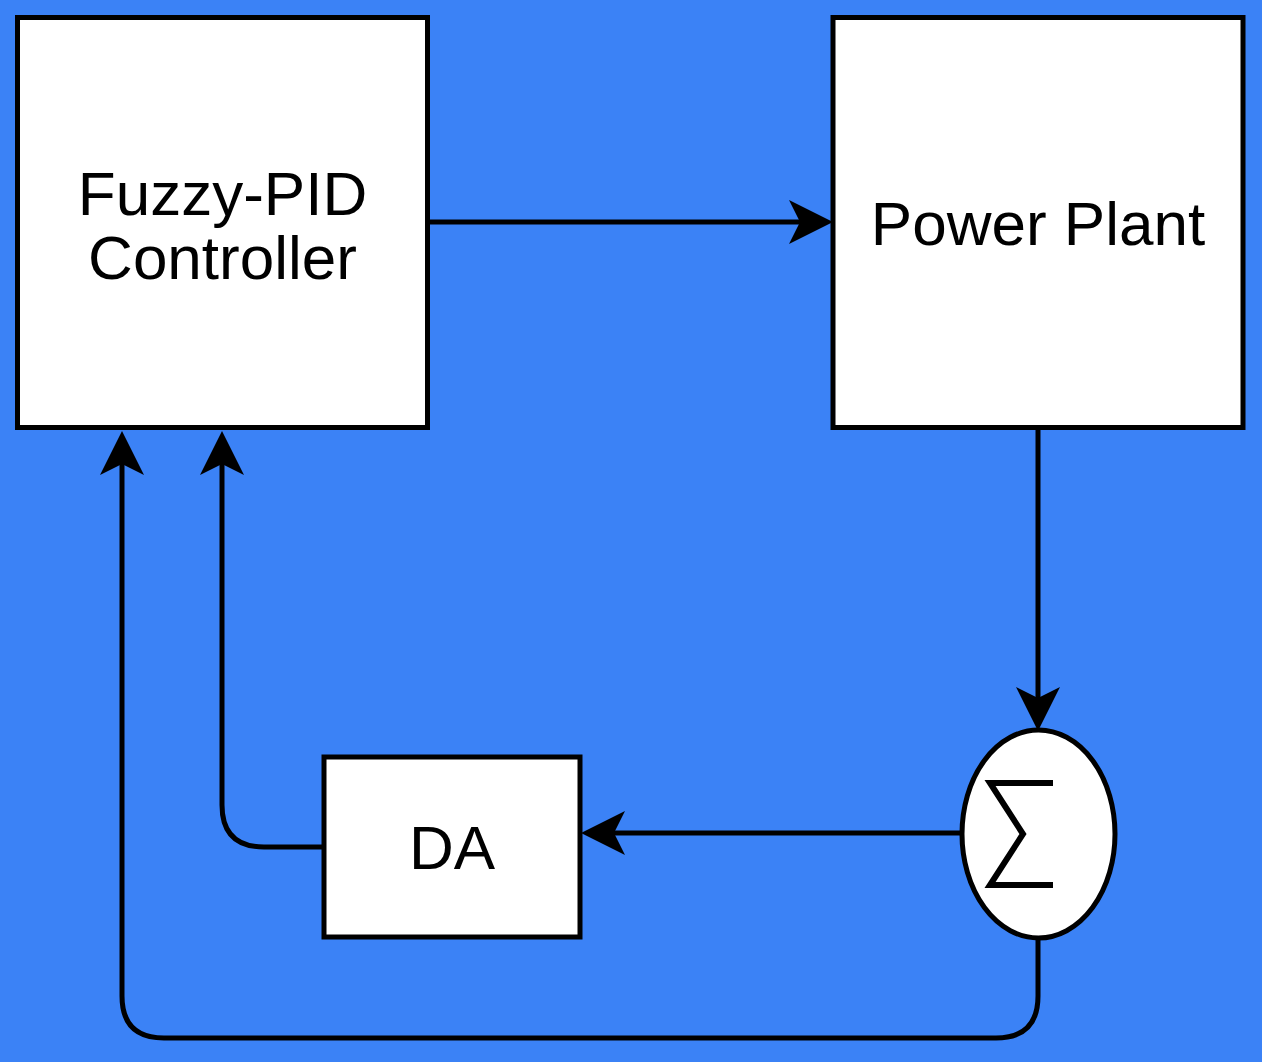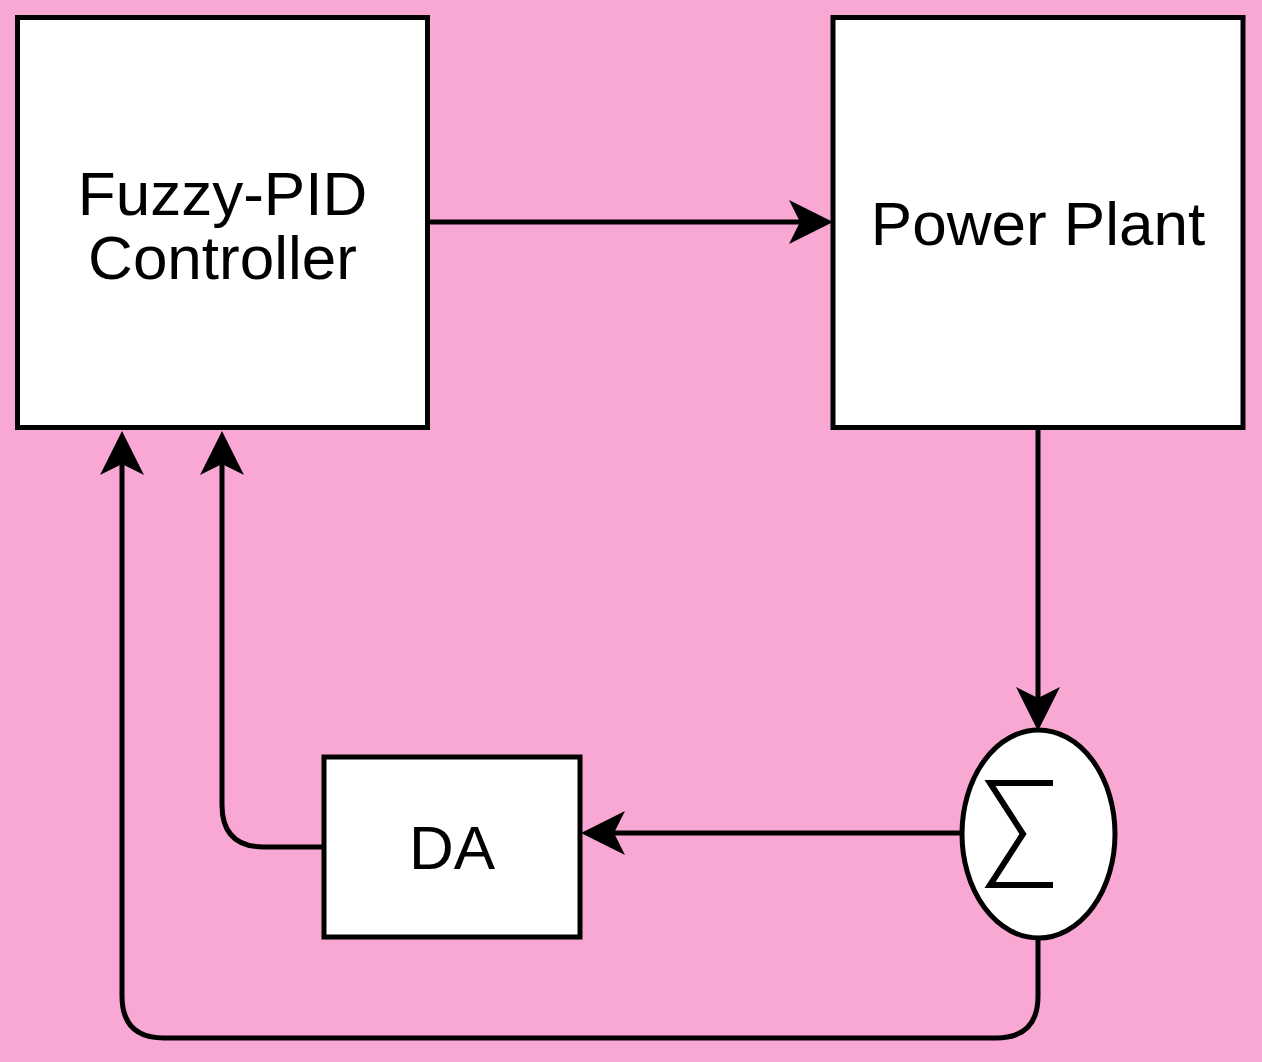--- a/index.html
+++ b/index.html
@@ -4,21 +4,21 @@
 <style>
   html, body {
     margin: 0;
     padding: 0;
     background: #ffffff;
   }
   .canvas {
     position: relative;
     width: 1262px;
     height: 1062px;
-    background: #f9a8d4;
+    background: #3b82f6;
     overflow: hidden;
   }
   svg {
     display: block;
   }
   .node-shape {
     fill: #ffffff;
     stroke: #000000;
     stroke-width: 5;
   }

